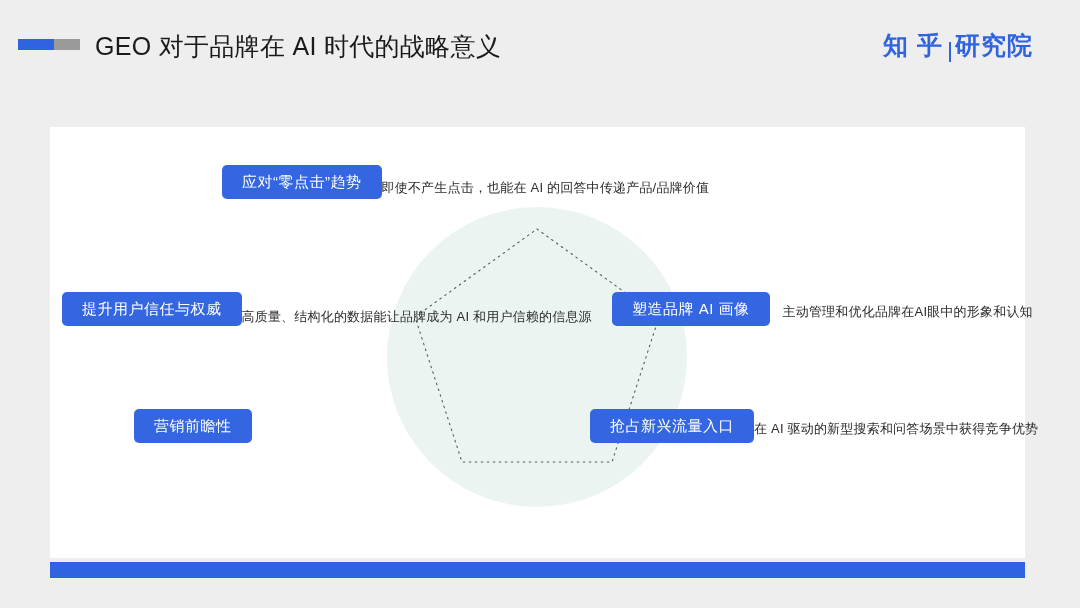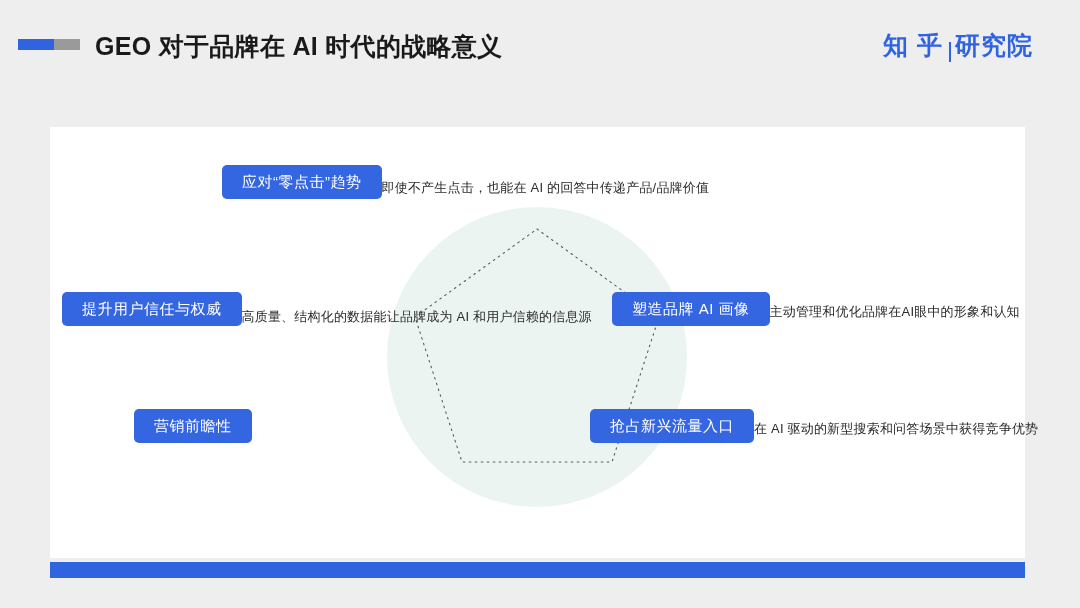--- a/index.html
+++ b/index.html
@@ -39,21 +39,21 @@
   #accent-bar .seg-gray {
     width: 26px;
     height: 100%;
     background: #9a9a9a;
   }
   #page-title {
     position: absolute;
     left: 95px;
     top: 30px;
     font-size: 25px;
-    font-weight: bold;
+    font-weight: normal;
     color: #1a1a1a;
     letter-spacing: 0.3px;
     white-space: nowrap;
   }
   #brand-logo {
     position: absolute;
     right: 47px;
     top: 29px;
     display: flex;
     align-items: flex-end;
@@ -140,21 +140,21 @@
   .node-desc {
     margin-top: 11px;
     font-size: 13px;
     color: #2b2b2b;
     white-space: nowrap;
     letter-spacing: 0.2px;
   }
 
   #node-top        { left: 172px; top: 38px; width: 630px; }
   #node-left       { left: 12px;  top: 165px; width: 400px; }
-  #node-right      { left: 562px; top: 165px; width: 400px; }
+  #node-right      { left: 562px; top: 165px; width: 400px; gap: 13px; }
   #node-bottomleft { left: 84px;  top: 282px; width: 360px; }
   #node-bottomright{ left: 540px; top: 282px; width: 400px; }
 </style>
 </head>
 <body>
 
 <div id="header">
 
   <div id="accent-bar">
     <div class="seg-blue"></div>

